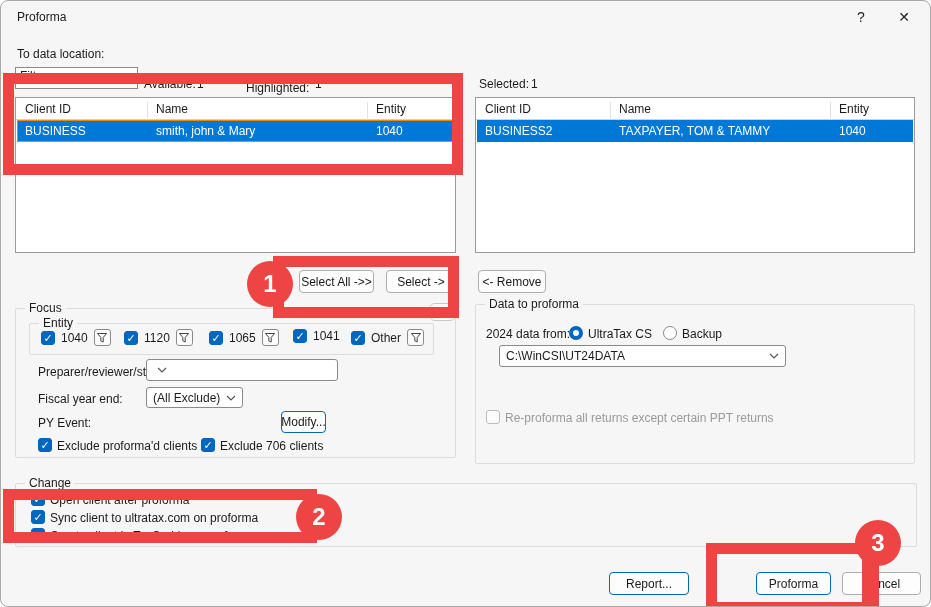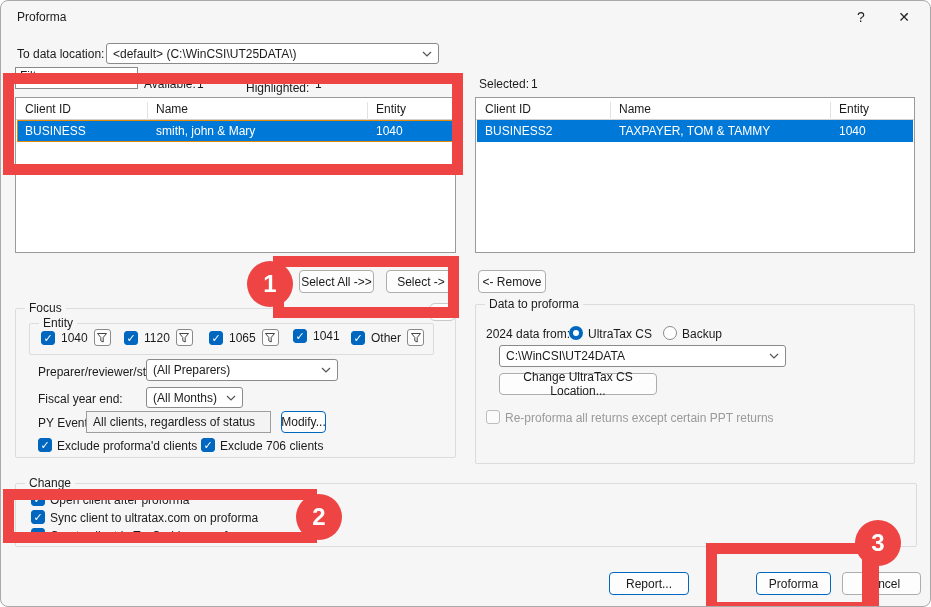--- a/index.html
+++ b/index.html
@@ -71,26 +71,20 @@
 
 <div class="dialog">
 
   <div class="abs" style="left:0;top:0;width:931px;height:32px;">
     <span class="abs lbl" style="left:16px;top:9px;">Proforma</span>
     <button class="titlebar-btn abs" style="left:843px;top:4px;">?</button>
     <button class="titlebar-btn abs" style="left:886px;top:4px;">✕</button>
   </div>
 
   <span class="abs lbl" style="left:16px;top:46px;">To data location:</span>
-  <div class="combo abs" style="left:105px;top:42px;width:333px;height:21px;">
-    <span class="val">&lt;default&gt; (C:\WinCSI\UT25DATA\)</span>
-    <svg class="chev" width="10" height="6" viewBox="0 0 10 6">
-        <path d="M1 1 L5 5 L9 1" fill="none" stroke="#555" stroke-width="1.2"></path>
-      </svg>
-  </div>
 
   <div class="txt abs" style="left:14px;top:66px;width:123px;height:22px;">
     <span class="abs lbl" style="left:4px;top:1px;">Filter:</span>
   </div>
 
   <span class="abs lbl" style="left:143px;top:76px;">Available:</span>
   <span class="abs lbl" style="left:196px;top:76px;">1</span>
   <span class="abs lbl" style="left:245px;top:80px;">Highlighted:</span>
   <span class="abs lbl" style="left:314px;top:76px;">1</span>
   <span class="abs lbl" style="left:478px;top:76px;">Selected:</span>
@@ -174,38 +168,34 @@
         <svg width="10" height="10" viewBox="0 0 10 10">
           <path d="M0.5 0.5 H9.5 L6.2 4.5 V9 L3.8 7.8 V4.5 Z" fill="none" stroke="#444" stroke-width="1"></path>
         </svg>
       </span>
   </div>
 
   <div class="abs" style="left:428px;top:302px;width:27px;height:18px;background:#fdfdfd;border:1px solid #c9c9c9;border-radius:6px;"></div>
 
   <span class="abs lbl" style="left:37px;top:364px;">Preparer/reviewer/staff:</span>
   <div class="combo abs" style="left:145px;top:358px;width:192px;height:22px;">
-    <span class="val">(All Preparers)</span>
     <svg class="chev" width="10" height="6" viewBox="0 0 10 6">
         <path d="M1 1 L5 5 L9 1" fill="none" stroke="#555" stroke-width="1.2"></path>
       </svg>
   </div>
 
   <span class="abs lbl" style="left:37px;top:391px;">Fiscal year end:</span>
   <div class="combo abs" style="left:145px;top:386px;width:97px;height:21px;">
-    <span class="val">(All Months)</span>
+    <span class="val">(All Exclude)</span>
     <svg class="chev" width="10" height="6" viewBox="0 0 10 6">
         <path d="M1 1 L5 5 L9 1" fill="none" stroke="#555" stroke-width="1.2"></path>
       </svg>
   </div>
 
   <span class="abs lbl" style="left:37px;top:415px;">PY Event:</span>
-  <div class="rofield abs" style="left:85px;top:410px;width:185px;height:22px;">
-    <span>All clients, regardless of status</span>
-  </div>
   <button class="btn accent abs" style="left:280px;top:410px;width:45px;height:22px;">Modify...</button>
 
   <span class="cb abs" style="left:37px;top:437px;">✓</span>
   <span class="abs lbl" style="left:56px;top:438px;">Exclude proforma'd clients</span>
   <span class="cb abs" style="left:200px;top:437px;">✓</span>
   <span class="abs lbl" style="left:219px;top:438px;">Exclude 706 clients</span>
 
   <div class="grp abs" style="left:474px;top:303px;width:440px;height:160px;"></div>
   <span class="grp-label abs" style="left:484px;top:296px;">Data to proforma</span>
 
@@ -214,21 +204,20 @@
   <span class="abs lbl" style="left:587px;top:326px;">UltraTax CS</span>
   <span class="radio offr abs" style="left:662px;top:325px;"></span>
   <span class="abs lbl" style="left:681px;top:326px;">Backup</span>
 
   <div class="combo abs" style="left:498px;top:344px;width:287px;height:22px;">
     <span class="val">C:\WinCSI\UT24DATA</span>
     <svg class="chev" width="10" height="6" viewBox="0 0 10 6">
         <path d="M1 1 L5 5 L9 1" fill="none" stroke="#555" stroke-width="1.2"></path>
       </svg>
   </div>
-  <button class="btn abs" style="left:498px;top:372px;width:158px;height:22px;">Change UltraTax CS Location...</button>
 
   <span class="cb off abs" style="left:485px;top:409px;">✓</span>
   <span class="abs lbl gray" style="left:504px;top:410px;">Re-proforma all returns except certain PPT returns</span>
 
   <div class="grp abs" style="left:14px;top:482px;width:902px;height:64px;"></div>
   <span class="grp-label abs" style="left:24px;top:475px;">Change</span>
 
   <span class="cb abs" style="left:30px;top:491px;">✓</span>
   <span class="abs lbl" style="left:49px;top:492px;">Open client after proforma</span>
   <span class="cb abs" style="left:30px;top:509px;">✓</span>

